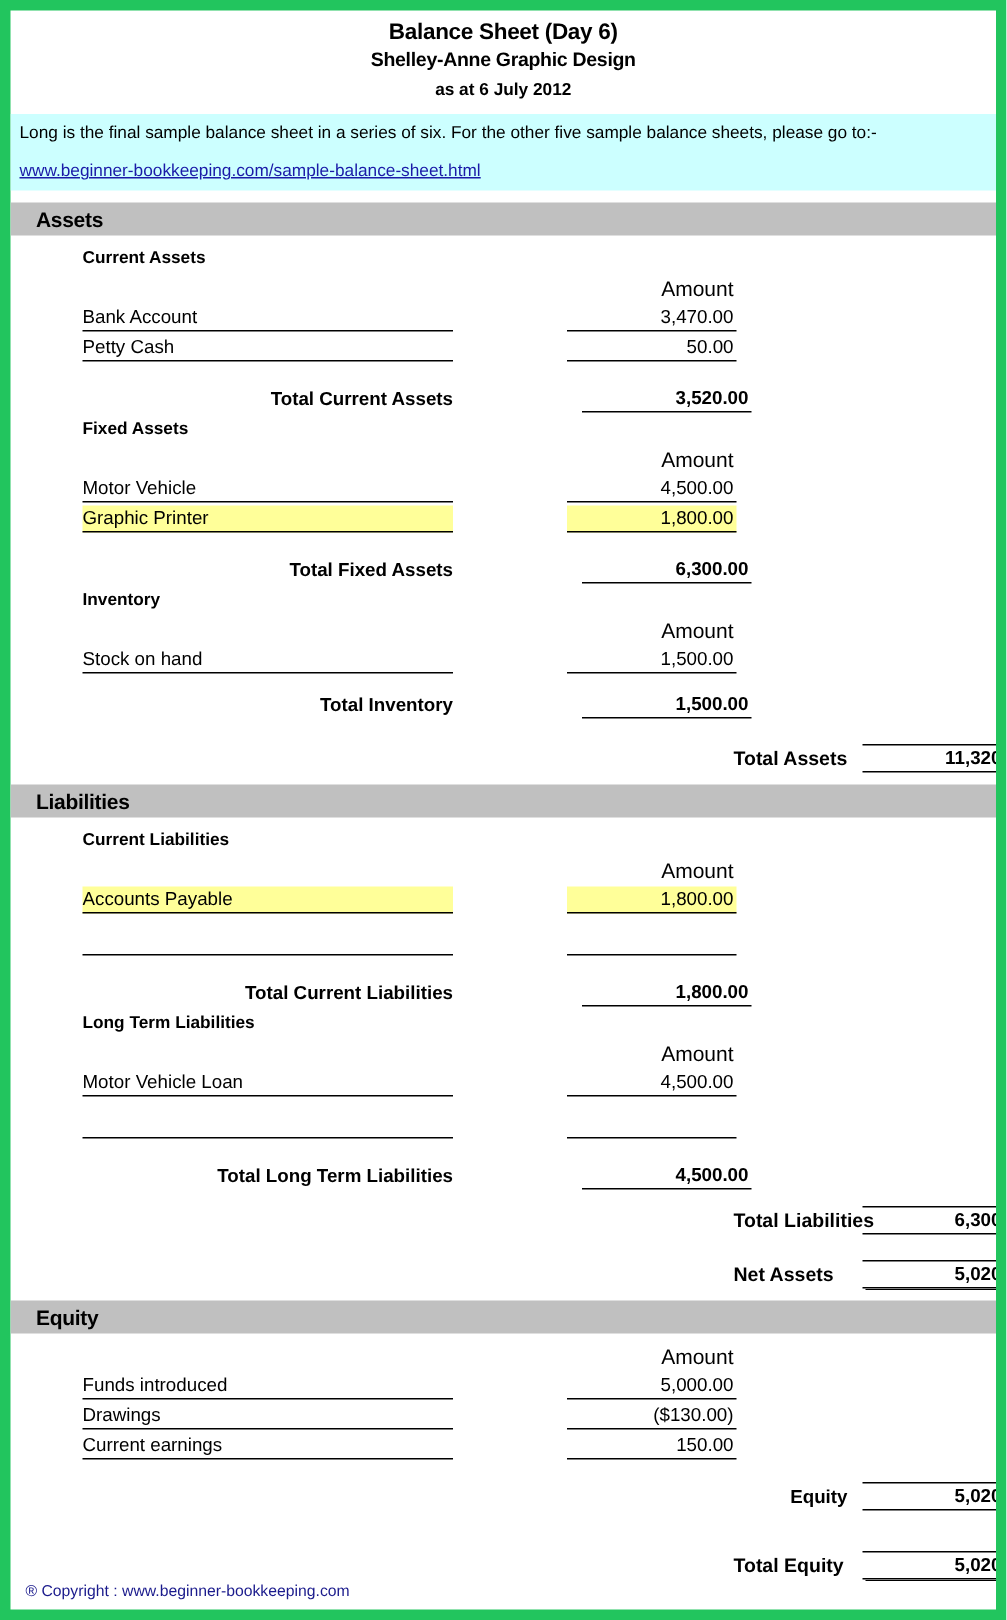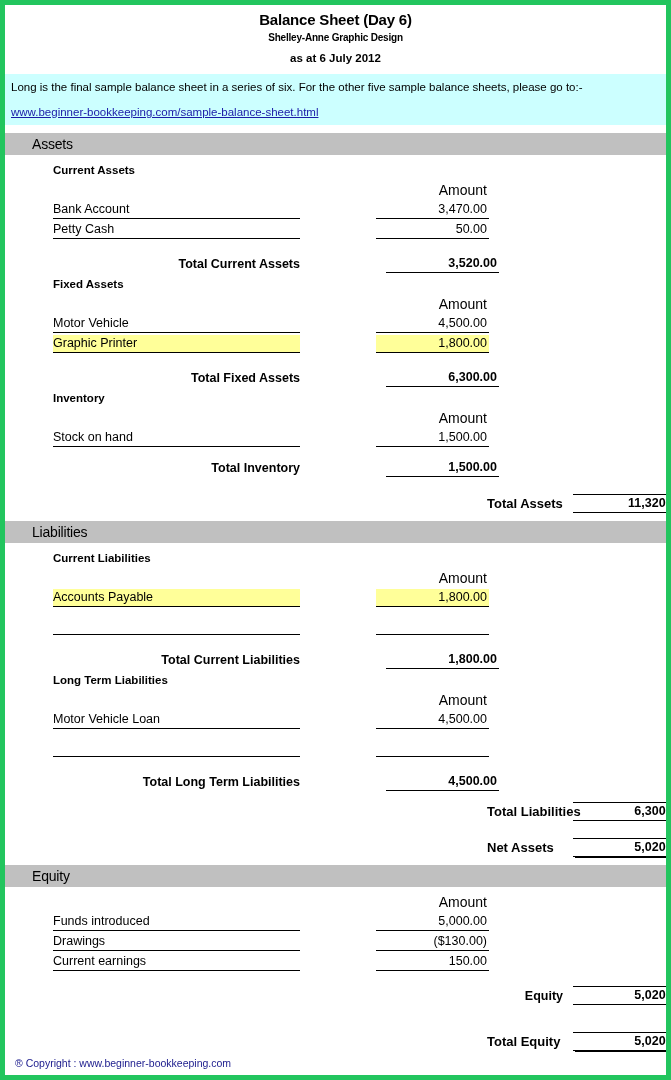--- a/index.html
+++ b/index.html
@@ -9,38 +9,38 @@
   }
   body {
     font-family: "Liberation Sans", sans-serif;
     color: #000000;
   }
   #page {
     position: relative;
     width: 671px;
     height: 1080px;
     box-sizing: border-box;
-    border: 5px solid #22c55e;
+    border: 7px solid #22c55e;
     background: #ffffff;
     overflow: hidden;
   }
 
   
   .titles {
     padding-top: 5px;
     text-align: center;
   }
   .title-main {
     font-size: 15px;
     font-weight: bold;
     line-height: 19px;
     letter-spacing: -0.2px;
   }
   .title-sub {
-    font-size: 10px;
+    font-size: 13px;
     font-weight: bold;
     line-height: 18px;
     letter-spacing: -0.2px;
   }
   .title-date {
     font-size: 11.5px;
     font-weight: bold;
     line-height: 22px;
   }
 
@@ -68,22 +68,22 @@
   
   .section-bar {
     background: #c0c0c0;
     height: 22px;
     margin-top: 8px;
     display: flex;
     align-items: center;
   }
   .section-bar span {
     font-size: 14px;
-    font-weight: normal;
-    padding-left: 27px;
+    font-weight: bold;
+    padding-left: 17px;
     letter-spacing: -0.2px;
   }
 
   
   .row {
     display: flex;
     align-items: flex-end;
     height: 20px;
     position: relative;
   }

